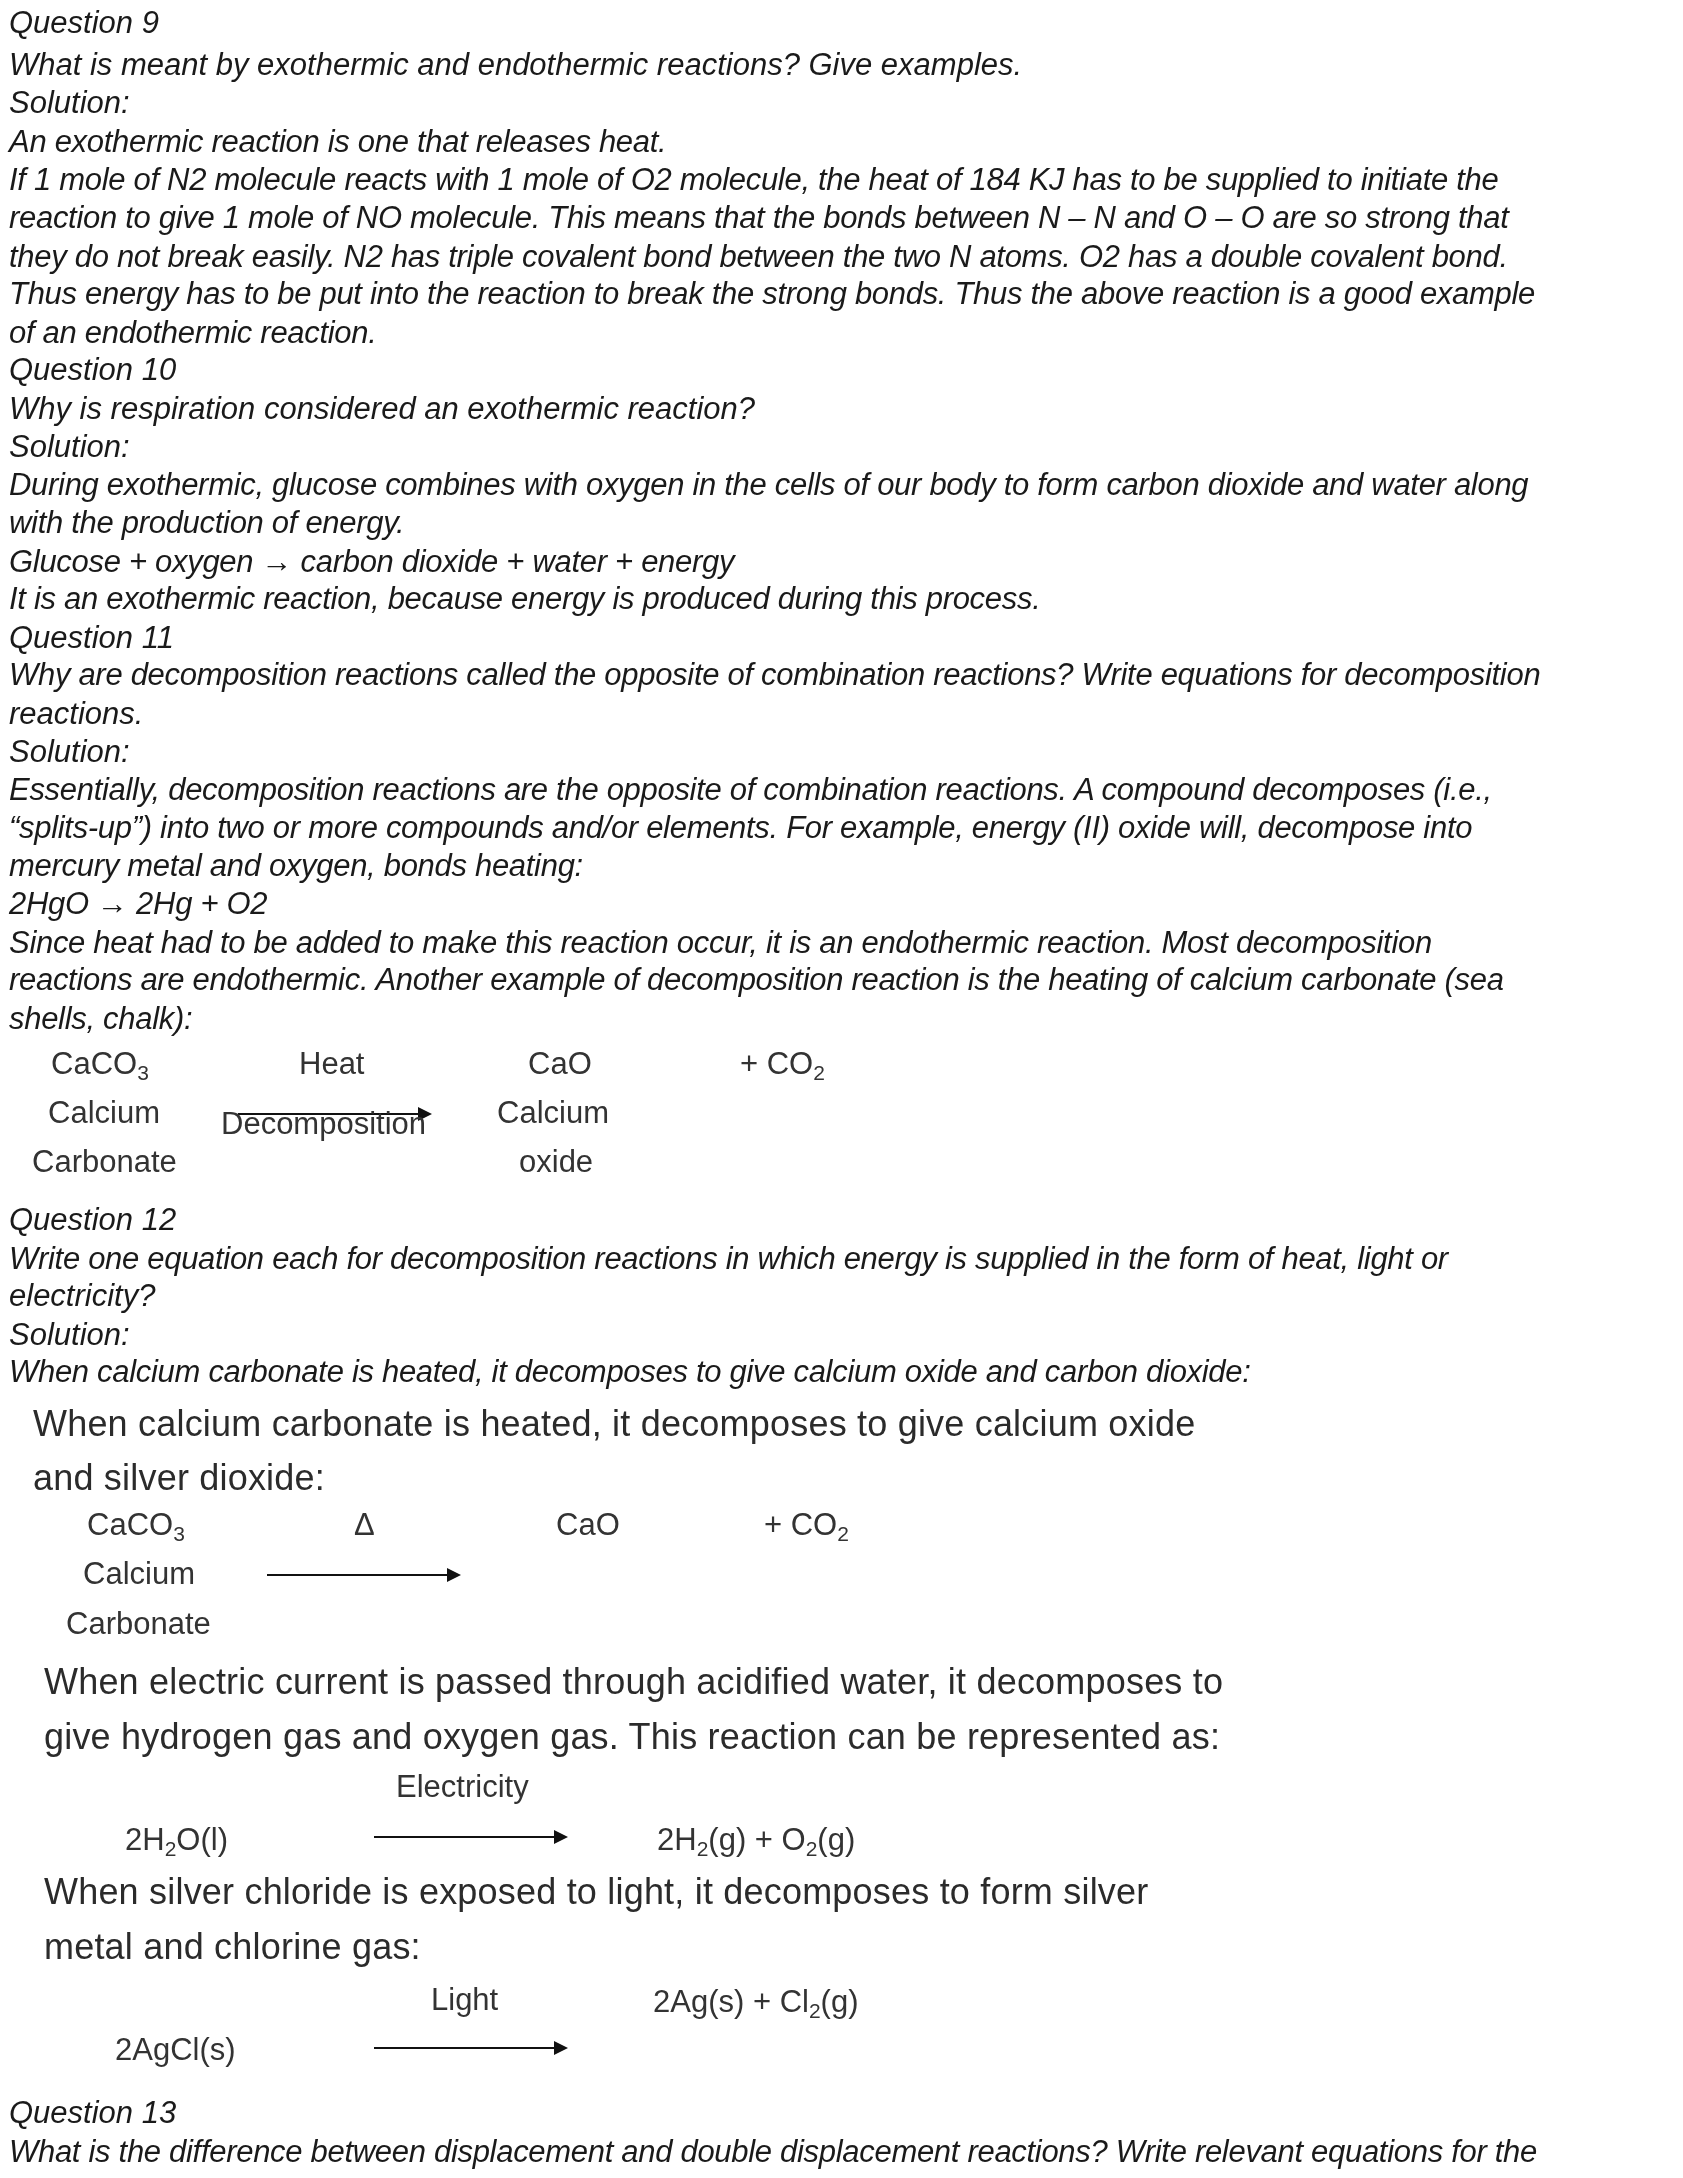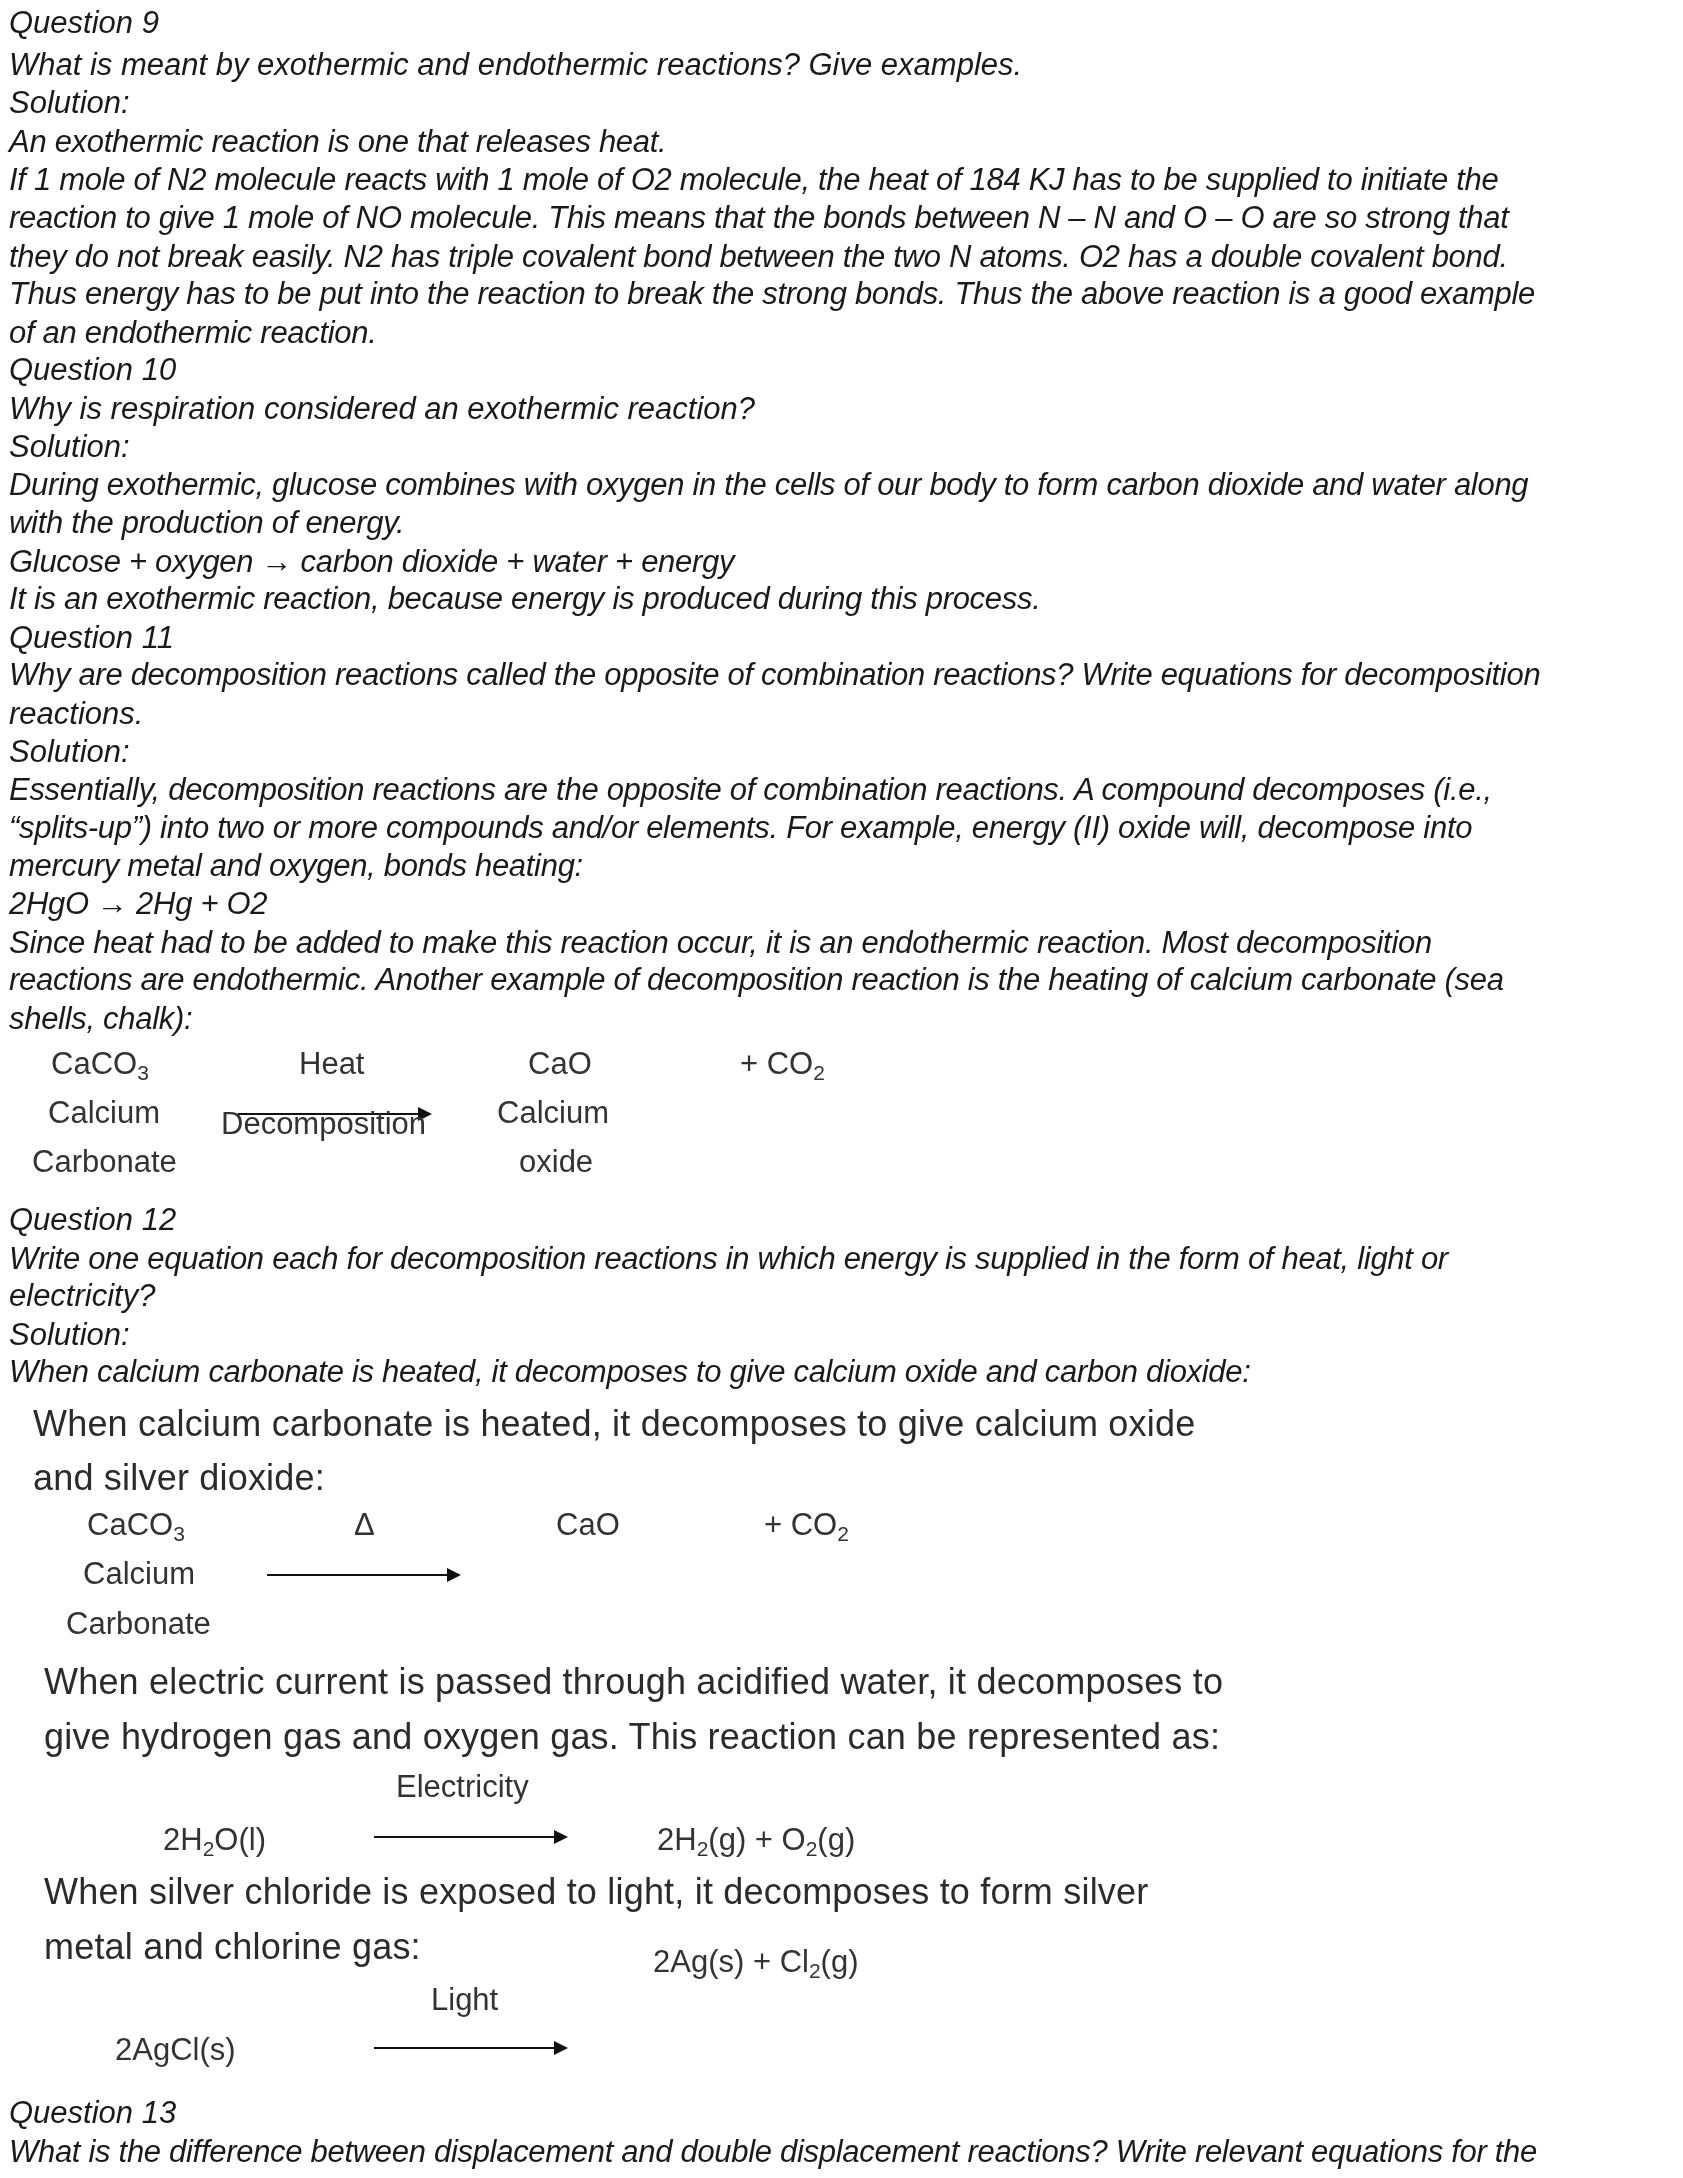--- a/index.html
+++ b/index.html
@@ -77,28 +77,28 @@
   <div class="eq" style="left:556px; top:1507px;">CaO</div>
   <div class="eq" style="left:764px; top:1507px;"><span>+ CO</span><sub>2</sub></div>
   <div class="eq" style="left:83px; top:1556px;">Calcium</div>
   <div class="arrow" style="left:267px; top:1574px; width:190px;"></div>
   <div class="eq" style="left:66px; top:1606px;">Carbonate</div>
 
   <div class="img-text" style="left:44px; top:1661px;">When electric current is passed through acidified water, it decomposes to</div>
   <div class="img-text" style="left:44px; top:1716px;">give hydrogen gas and oxygen gas. This reaction can be represented as:</div>
 
   <div class="eq" style="left:396px; top:1769px;">Electricity</div>
-  <div class="eq" style="left:125px; top:1822px;margin-left:38px;"><span>2H</span><sub>2</sub><span>O(l)</span></div>
+  <div class="eq" style="left:125px; top:1822px;"><span>2H</span><sub>2</sub><span>O(l)</span></div>
   <div class="arrow" style="left:374px; top:1836px; width:190px;"></div>
   <div class="eq" style="left:657px; top:1822px;"><span>2H</span><sub>2</sub><span>(g) + O</span><sub>2</sub><span>(g)</span></div>
 
   <div class="img-text" style="left:44px; top:1871px;">When  silver  chloride  is  exposed  to  light,  it  decomposes  to  form  silver</div>
   <div class="img-text" style="left:44px; top:1926px;">metal and chlorine gas:</div>
 
   <div class="eq" style="left:431px; top:1982px;">Light</div>
   <div class="eq" style="left:115px; top:2032px;">2AgCl(s)</div>
   <div class="arrow" style="left:374px; top:2047px; width:190px;"></div>
-  <div class="eq" style="left:653px; top:1944px;"><span>2Ag(s) + Cl</span><sub>2</sub><span>(g)</span></div>
+  <div class="eq" style="left:653px; top:1984px;"><span>2Ag(s) + Cl</span><sub>2</sub><span>(g)</span></div>
 </div>
 
 <div class="line" style="top:2094px">Question 13</div>
 <div class="line narrow" style="top:2133px">What is the difference between displacement and double displacement reactions? Write relevant equations for the</div>
 
 
 </body></html>

